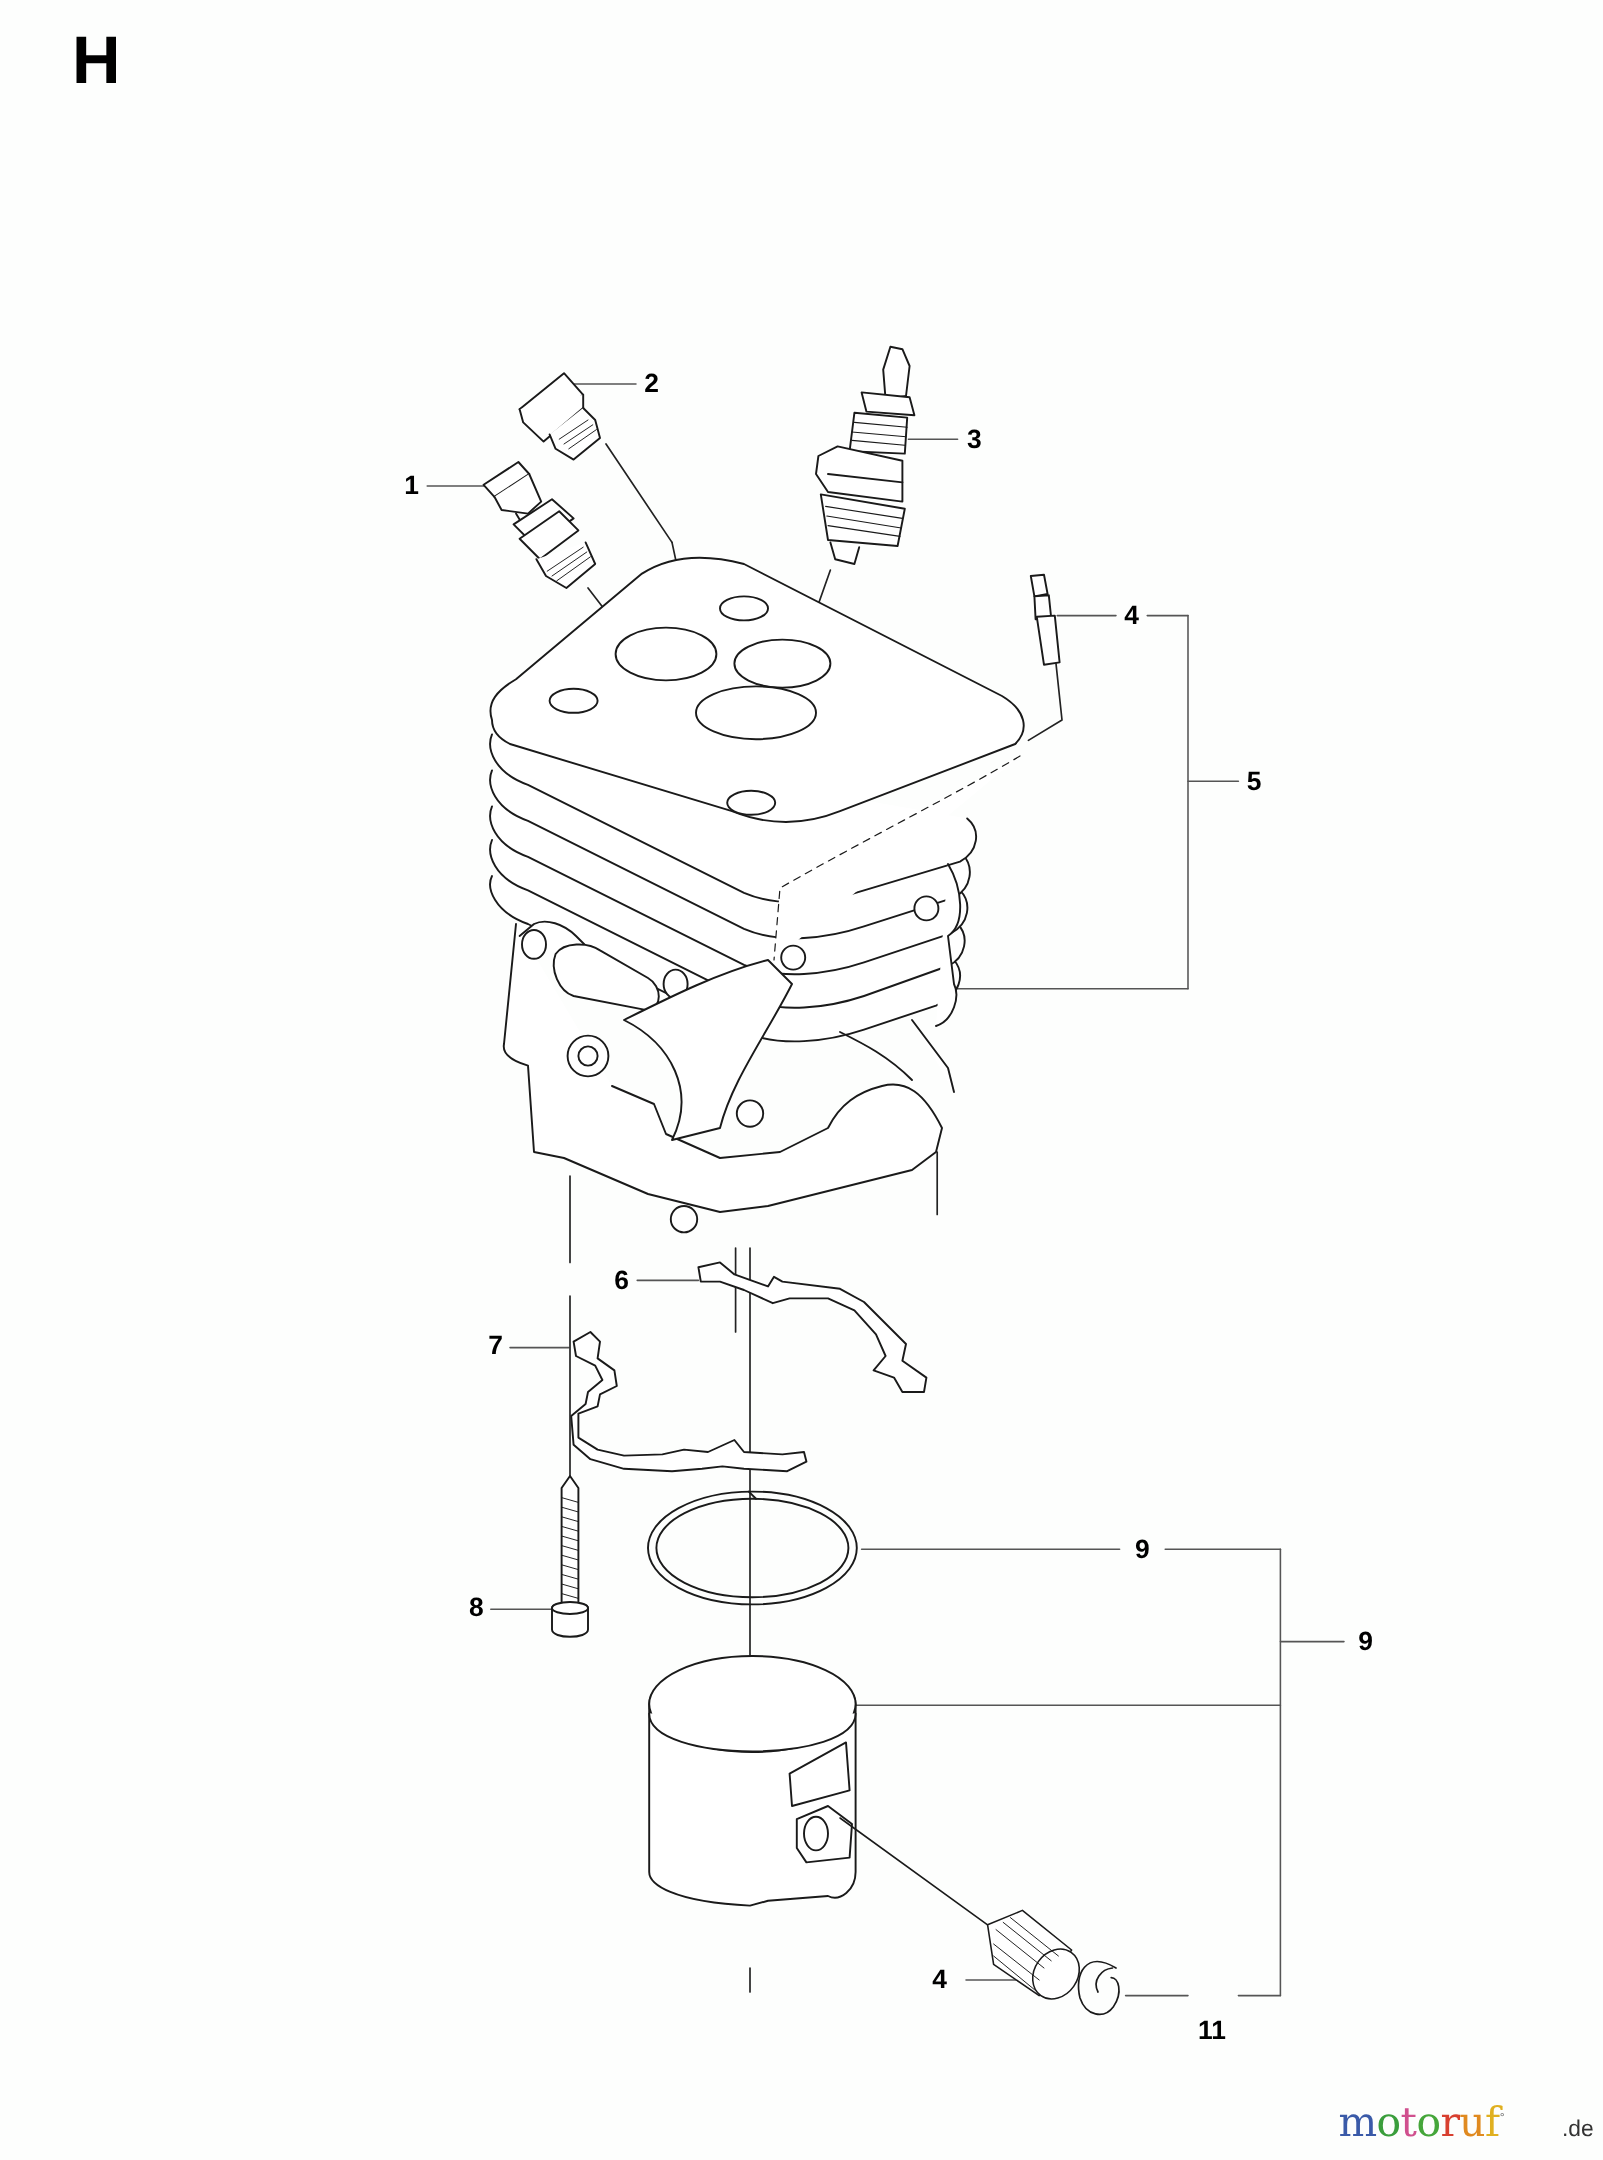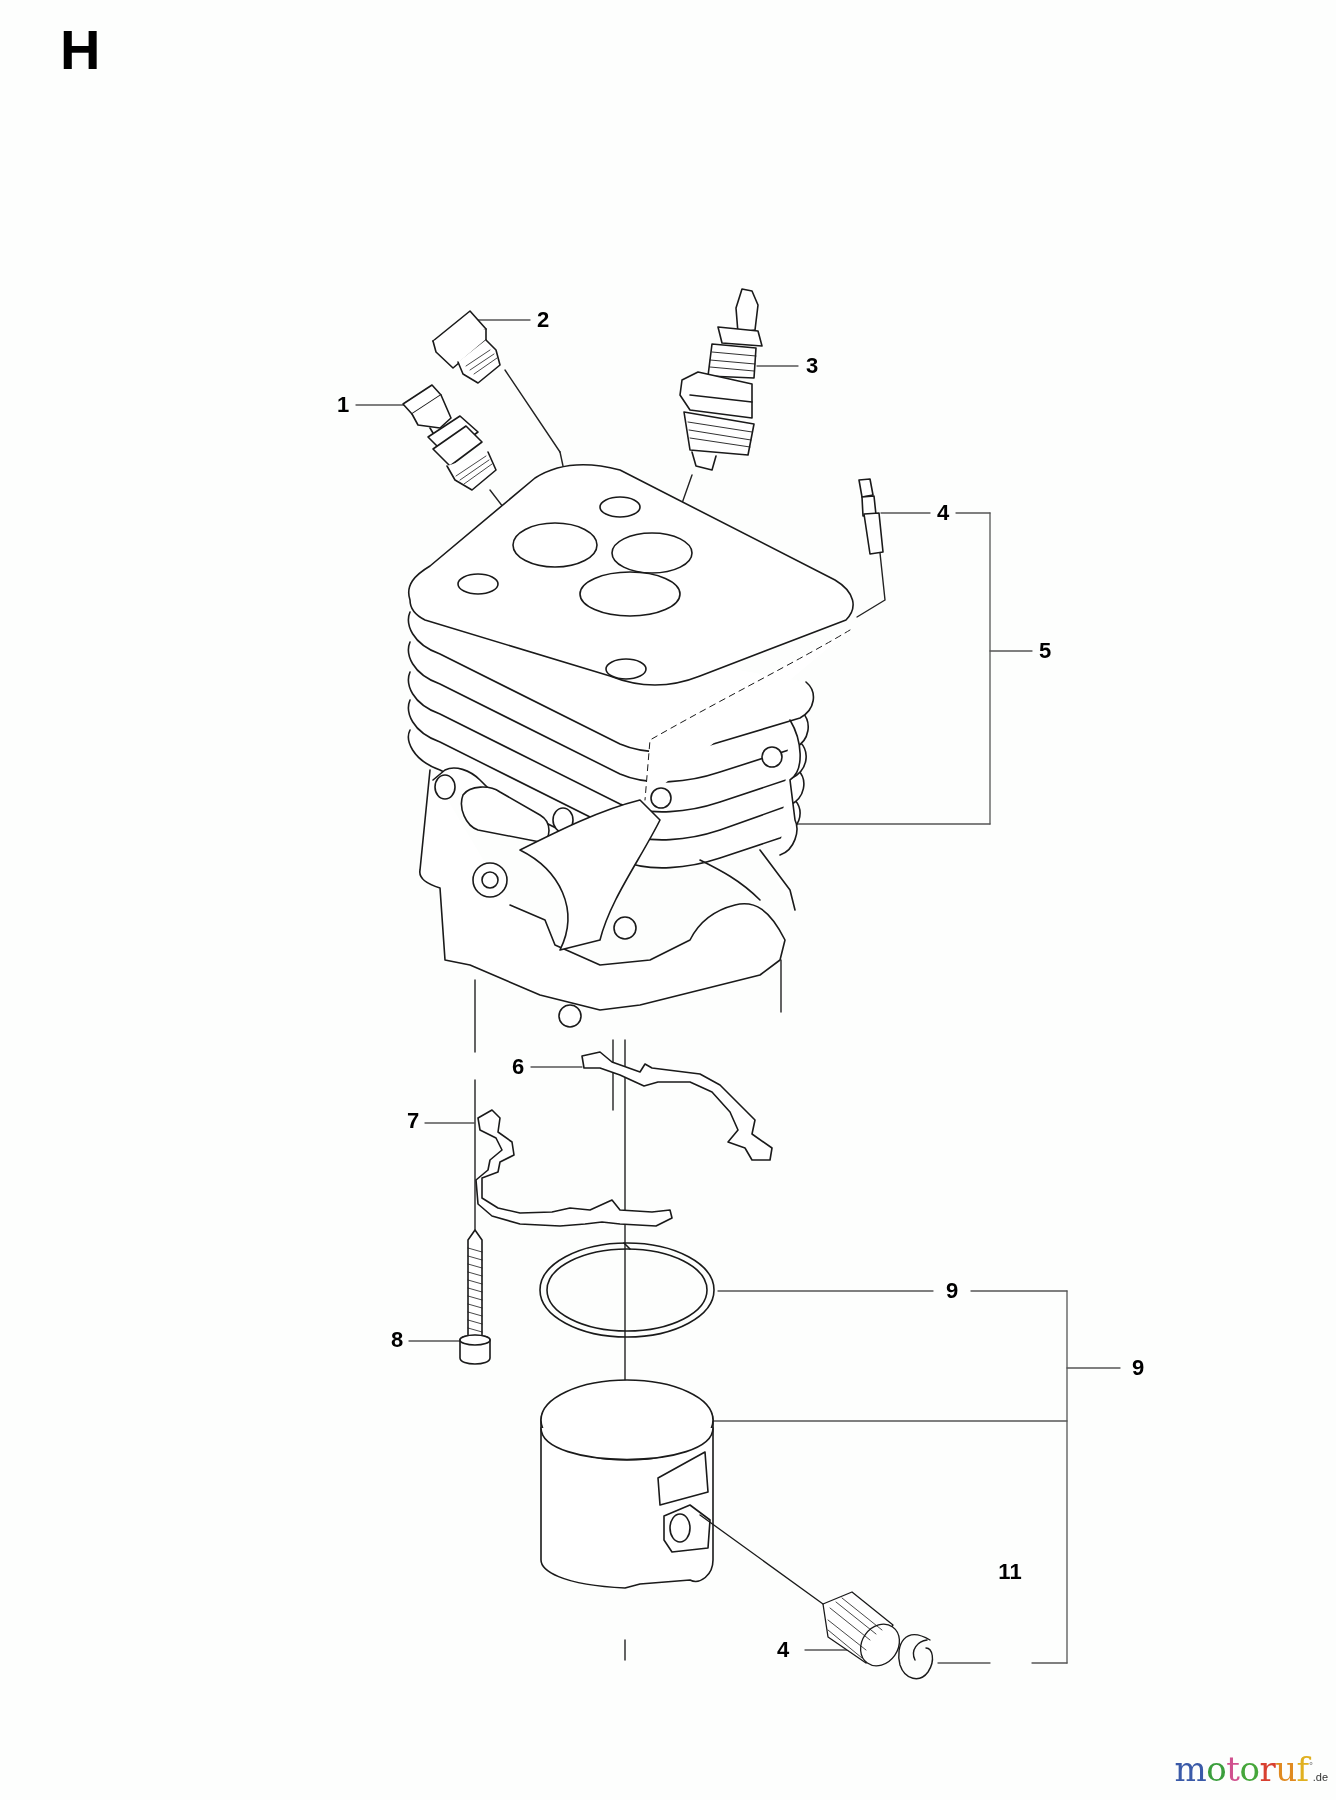--- a/index.html
+++ b/index.html
@@ -23,21 +23,21 @@
     font-weight: bold; font-size: 22px; line-height: 1;
     color: #000;
     transform: translate(-50%, -50%);
     white-space: nowrap;
   }
   .logo {
     position: absolute; right: 8px; bottom: 14px;
     font-family: "DejaVu Serif", serif;
     font-size: 34px; line-height: 1; letter-spacing: -0.5px;
   }
-  .logo .tld { font-family: "Liberation Sans", sans-serif; font-size: 11px; color: #333; letter-spacing: 0; }
+  .logo .tld { font-family: "Liberation Sans", sans-serif; font-size: 19px; color: #333; letter-spacing: 0; margin-left: 48px; }
   .logo .dot { font-size: 9px; color: #777; vertical-align: super; }
 </style>
 </head>
 <body>
 
 <div class="section-letter">H</div>
 
 <svg class="diagram" width="1336" height="1800" viewBox="0 0 1336 1800" xmlns="http://www.w3.org/2000/svg" fill="none" stroke="#1a1a1a" stroke-width="1.6" stroke-linejoin="round" stroke-linecap="round">
 
   <g stroke="#555" stroke-width="1.3">
@@ -246,18 +246,18 @@
 <div class="callout" style="left:343px; top:405px;">1</div>
 <div class="callout" style="left:543px; top:320px;">2</div>
 <div class="callout" style="left:812px; top:366px;">3</div>
 <div class="callout" style="left:943px; top:513px;">4</div>
 <div class="callout" style="left:1045px; top:651px;">5</div>
 <div class="callout" style="left:518px; top:1067px;">6</div>
 <div class="callout" style="left:413px; top:1121px;">7</div>
 <div class="callout" style="left:397px; top:1340px;">8</div>
 <div class="callout" style="left:952px; top:1291px;">9</div>
 <div class="callout" style="left:1138px; top:1368px;">9</div>
-<div class="callout" style="left:1010px; top:1572px;text-align:right;">11</div>
+<div class="callout" style="left:1010px; top:1692px;text-align:right;">11</div>
 <div class="callout" style="left:783px; top:1650px;">4</div>
 
 <div class="logo">
   <span style="color:#3a5aa8">m</span><span style="color:#3a9e3c">o</span><span style="color:#d0508e">t</span><span style="color:#45a63a">o</span><span style="color:#d84030">r</span><span style="color:#e08a20">u</span><span style="color:#e0b020">f</span><span class="dot">°</span><span class="tld">.de</span>
 </div>
 
 </body></html>

